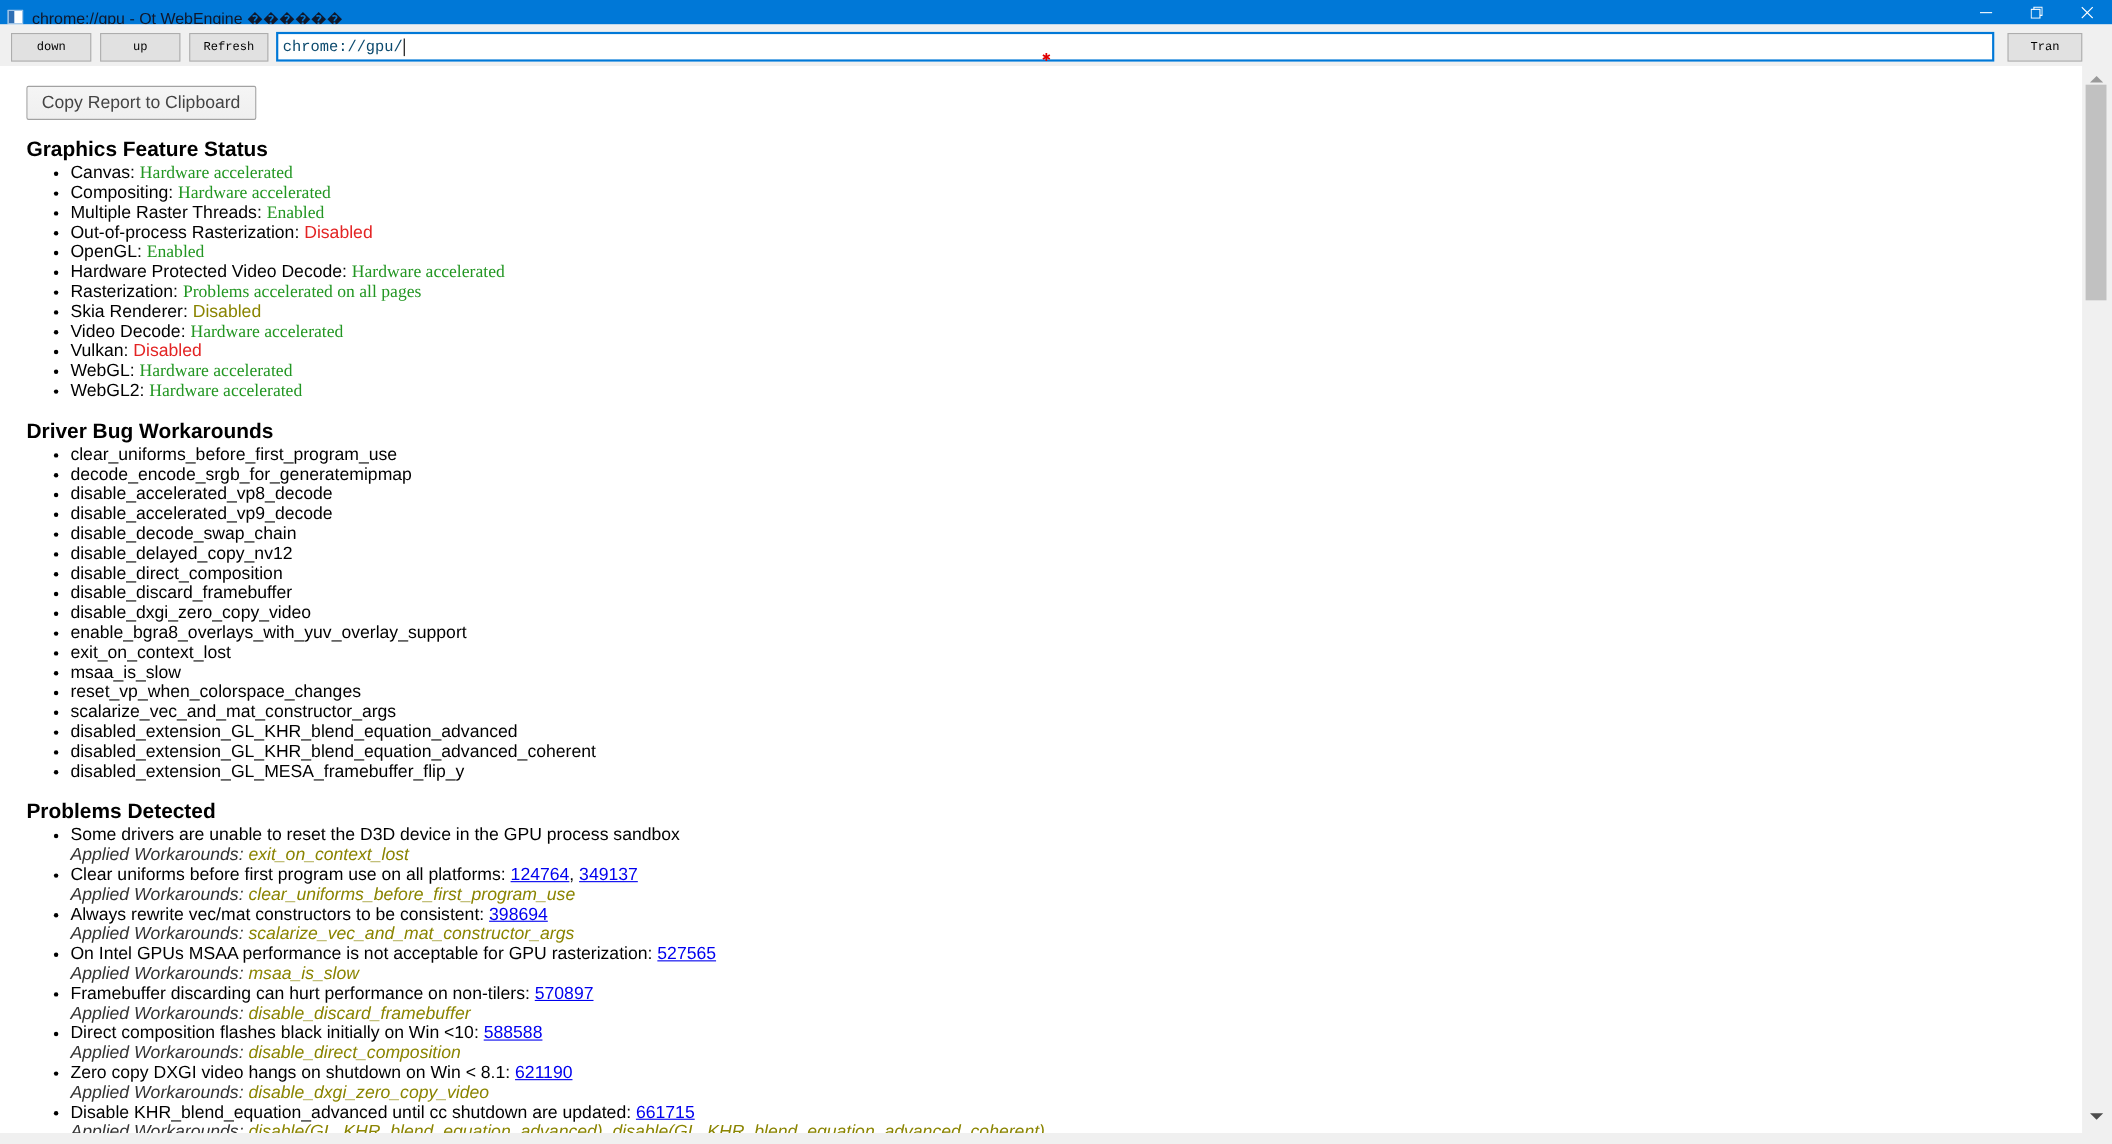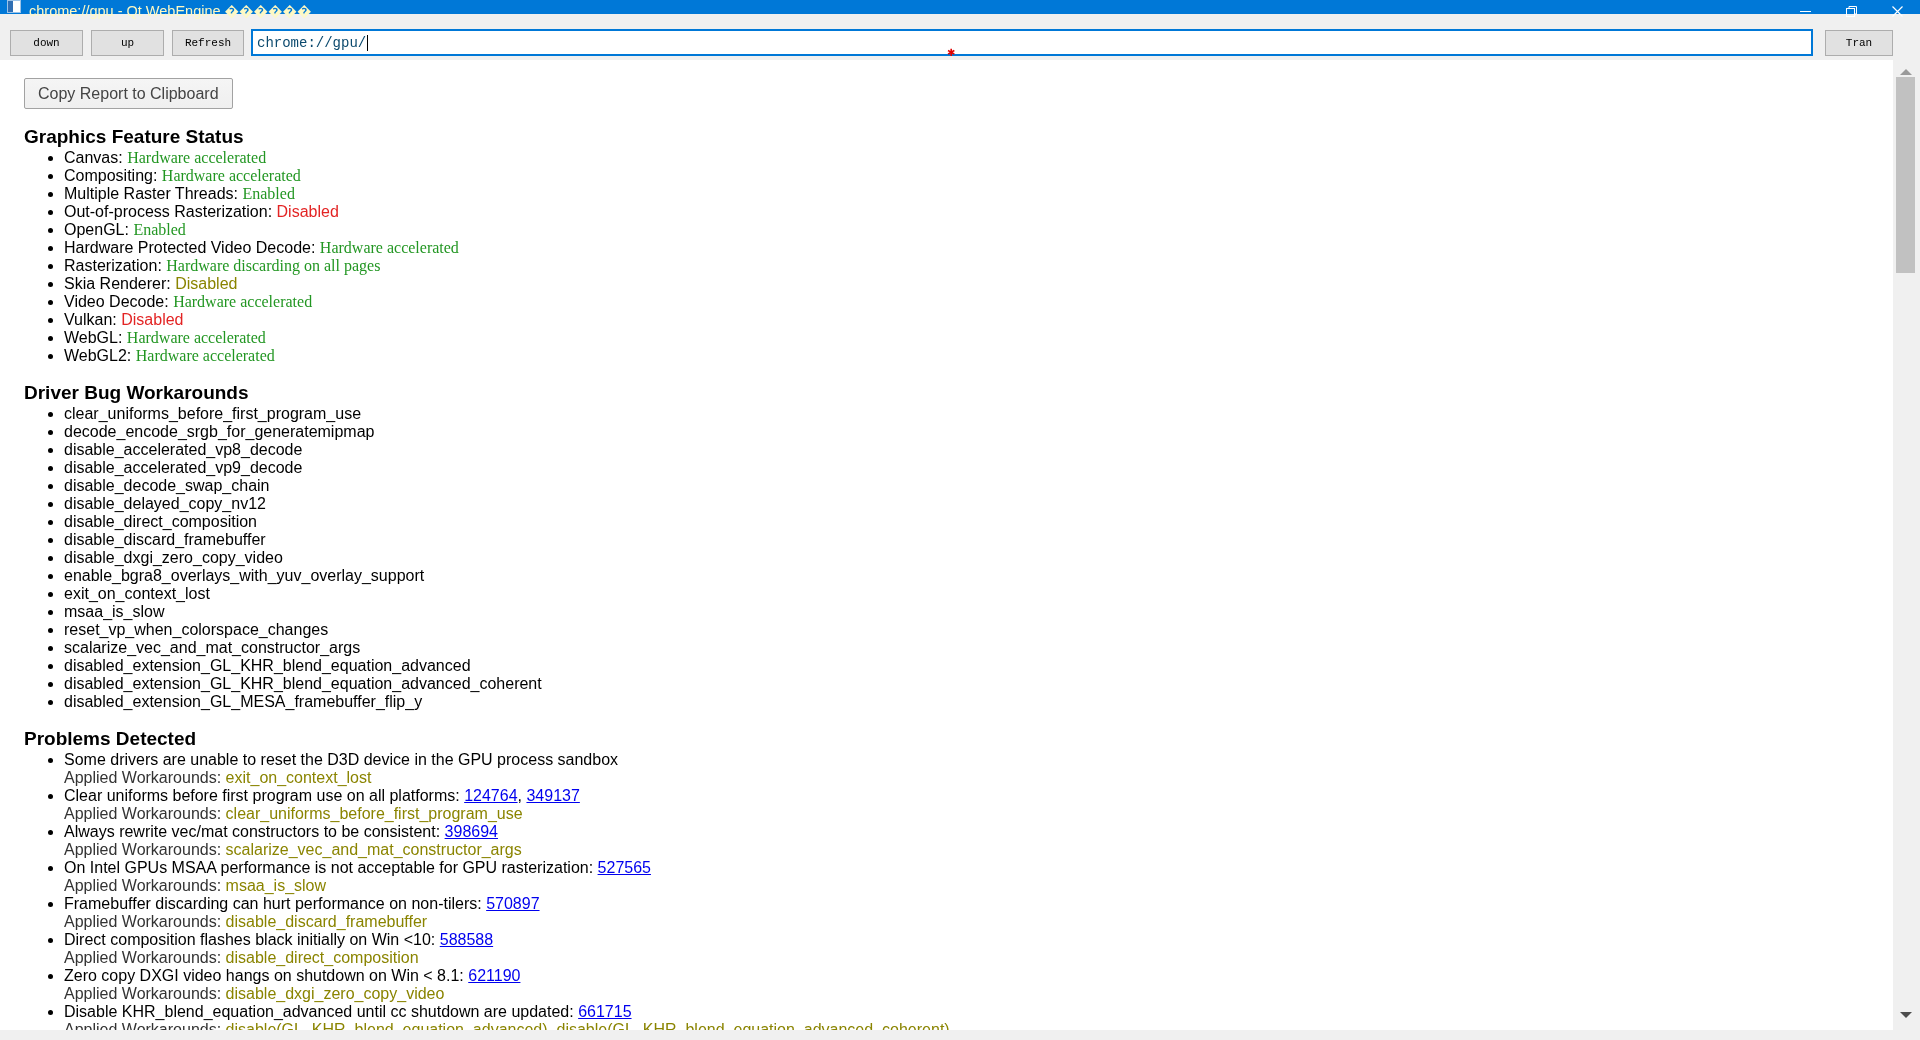--- a/index.html
+++ b/index.html
@@ -4,23 +4,23 @@
 <style>
   * { box-sizing: border-box; }
   html, body { margin: 0; padding: 0; background: #444; }
   .window {
     position: relative; width: 1920px; height: 1040px;
     background: #f0f0f0; overflow: hidden;
     font-family: "Liberation Sans", sans-serif;
   }
   
   .titlebar {
-    position: absolute; top: 0; left: 0; width: 1920px; height: 14px;
+    position: absolute; top: 0; left: 0; width: 1920px; height: 31px;
     background: var(--accent, #0078d7);
-    display: flex; align-items: flex-start; color: #fef9c3;
+    display: flex; align-items: center; color: #0f172a;
   }
   .win-icon {
     width: 14px; height: 13px; margin-left: 7px; flex: 0 0 auto;
     background: #fff; border: 1px solid #9cc3e8; position: relative;
   }
   .win-icon::before {
     content: ""; position: absolute; left: 0; top: 0; width: 5px; height: 11px;
     background: #2f6fb4;
   }
   .title-text { font-size: 14.5px; margin-left: 8px; white-space: nowrap; }
@@ -68,21 +68,21 @@
     font-family: "Liberation Sans", sans-serif;
     text-align: center;
   }
   h3 { font-size: 19px; line-height: 21px; margin: 17px 0 2px 0; font-weight: bold; }
   ul { margin: 0; padding-left: 40px; list-style: disc; }
   li { line-height: 18px; }
   .c-green { color: var(--green, #229622); font-family: Liberation Serif, serif; }
   .c-red   { color: var(--red, #e32424); }
   .c-olive { color: var(--olive, #8a8400); }
   .bug-link { color: var(--link, #0000ee); text-decoration: underline; }
-  .prob-work { }
+  .prob-work { font-style: italic; }
   .work-label { color: #333; }
   .work-values { color: var(--olive, #8a8400); }
   
   .scrollbar {
     position: absolute; left: 1893px; top: 60px; width: 25px; height: 970px;
     background: #f0f0f0;
   }
   .sb-arrow { position: absolute; left: 50%; transform: translateX(-50%); width: 0; height: 0; }
   .sb-arrow.up {
     top: 9px;
@@ -140,21 +140,21 @@
     <button class="copy-btn">Copy Report to Clipboard</button>
 
     <h3>Graphics Feature Status</h3>
     <ul>
         <li><span>Canvas: </span><span class="c-green">Hardware accelerated</span></li>
         <li><span>Compositing: </span><span class="c-green">Hardware accelerated</span></li>
         <li><span>Multiple Raster Threads: </span><span class="c-green">Enabled</span></li>
         <li><span>Out-of-process Rasterization: </span><span class="c-red">Disabled</span></li>
         <li><span>OpenGL: </span><span class="c-green">Enabled</span></li>
         <li><span>Hardware Protected Video Decode: </span><span class="c-green">Hardware accelerated</span></li>
-        <li><span>Rasterization: </span><span class="c-green">Hardware discarding on all pages</span></li>
+        <li><span>Rasterization: </span><span class="c-green">Problems accelerated on all pages</span></li>
         <li><span>Skia Renderer: </span><span class="c-olive">Disabled</span></li>
         <li><span>Video Decode: </span><span class="c-green">Hardware accelerated</span></li>
         <li><span>Vulkan: </span><span class="c-red">Disabled</span></li>
         <li><span>WebGL: </span><span class="c-green">Hardware accelerated</span></li>
         <li><span>WebGL2: </span><span class="c-green">Hardware accelerated</span></li>
       </ul>
 
     <h3>Driver Bug Workarounds</h3>
     <ul>
         <li>clear_uniforms_before_first_program_use</li>

